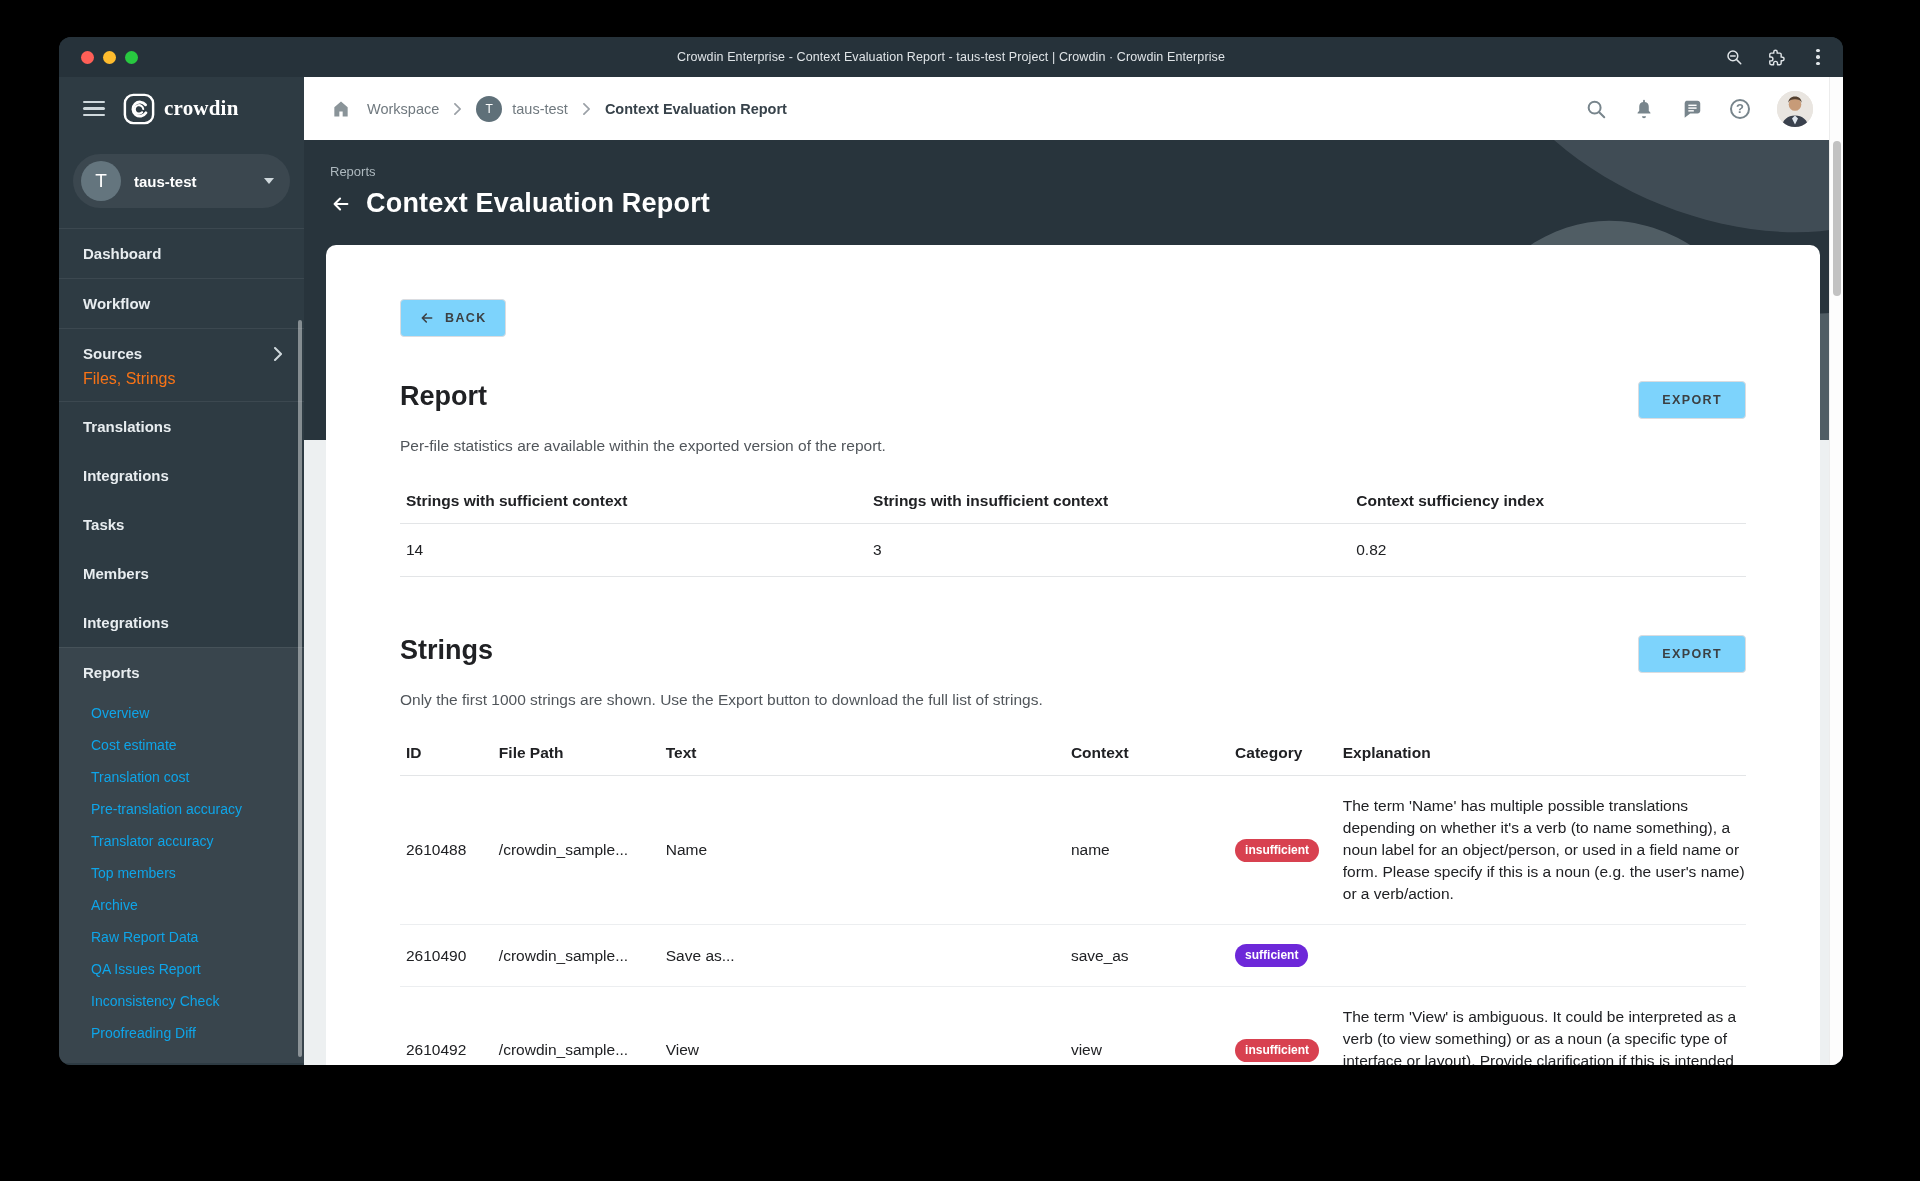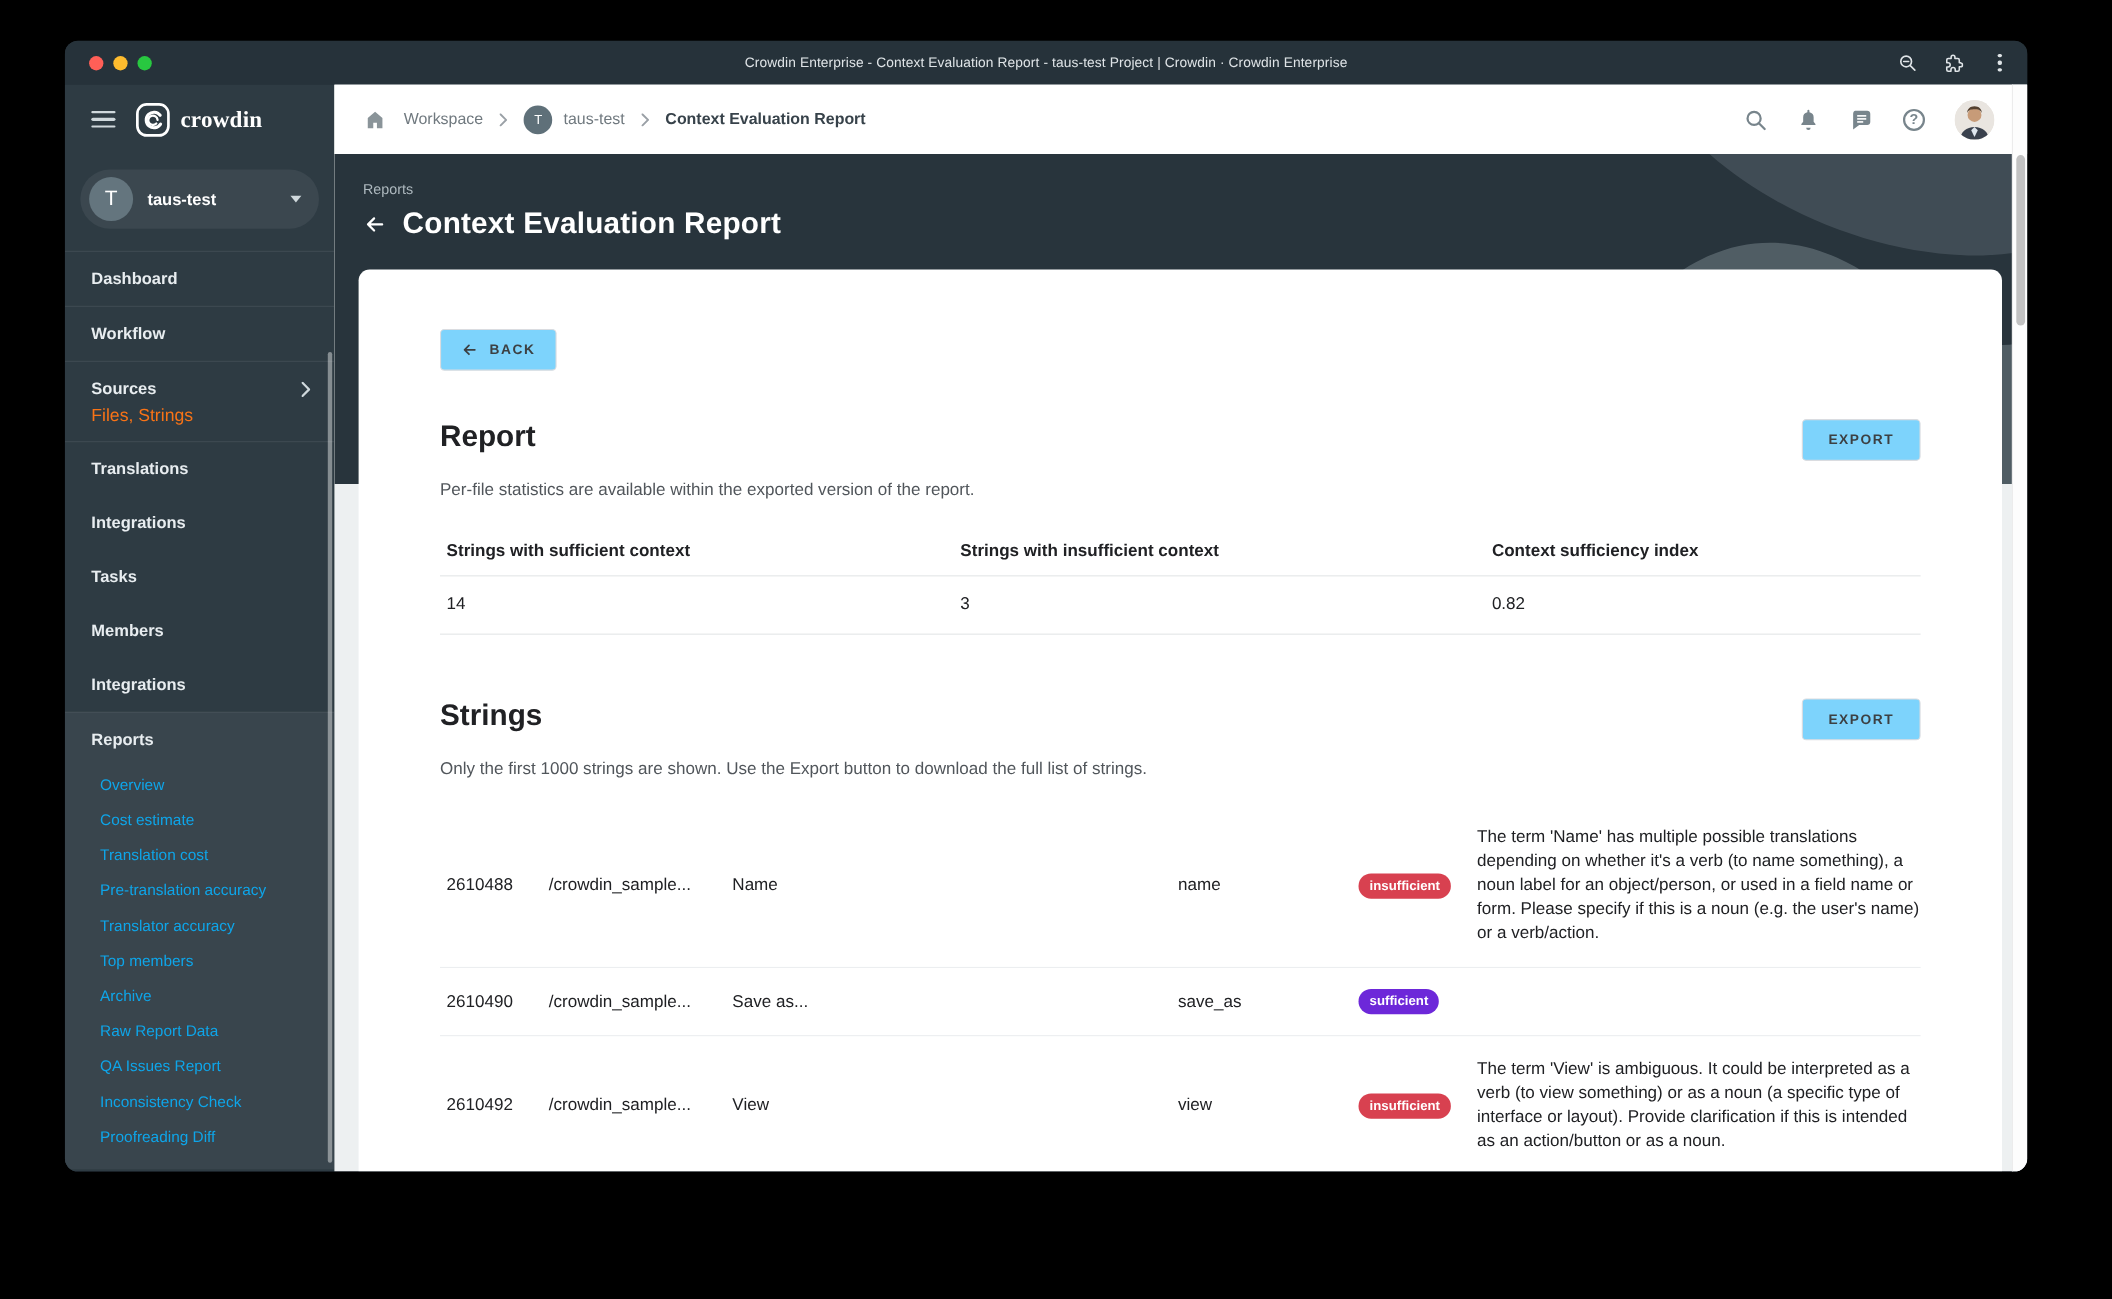--- a/index.html
+++ b/index.html
@@ -342,20 +342,28 @@
           
           <div class="section-head mt-strings">
             <div>
               <div class="sec-title">Strings</div>
               <div class="sec-sub">Only the first 1000 strings are shown. Use the Export button to download the full list of strings.</div>
             </div>
             <button class="btn export-btn">EXPORT</button>
           </div>
 
           <div class="stable">
+            <div class="sgrid shead">
+              <div class="cell">ID</div>
+              <div class="cell">File Path</div>
+              <div class="cell">Text</div>
+              <div class="cell">Context</div>
+              <div class="cell">Category</div>
+              <div class="cell">Explanation</div>
+            </div>
 
             <div class="sgrid srow">
               <div class="cell">2610488</div>
               <div class="cell">/crowdin_sample...</div>
               <div class="cell">Name</div>
               <div class="cell">name</div>
               <div class="cell"><span class="badge" data-variant="insufficient">insufficient</span></div>
               <div class="cell explain">The term 'Name' has multiple possible translations depending on whether it's a verb (to name something), a noun label for an object/person, or used in a field name or form. Please specify if this is a noun (e.g. the user's name) or a verb/action.</div>
             </div>
 

